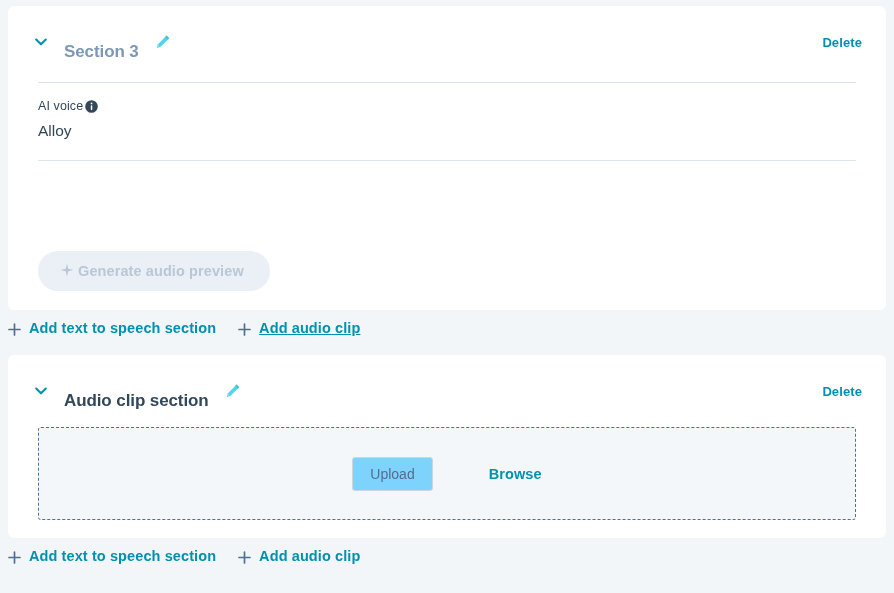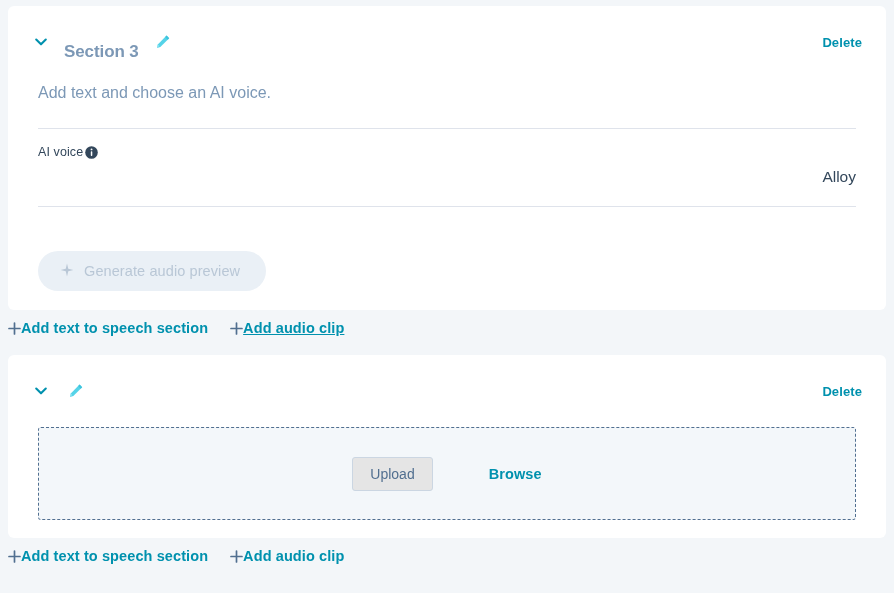--- a/index.html
+++ b/index.html
@@ -126,60 +126,60 @@
     align-items: center;
     justify-content: center;
     cursor: pointer;
   }
   .info-icon svg { display: block; }
   .voice-value {
     font-size: 15.5px;
     color: #33475b;
     margin-top: 9px;
     cursor: pointer;
-    text-align: right;
   }
 
   .generate-row {
     position: absolute;
     left: 30px;
     top: 245px;
   }
   .btn-generate {
     display: inline-flex;
     align-items: flex-start;
-    gap: 10px;
+    gap: 4px;
     background: #eaf0f6;
     color: #b9c7d6;
     border: none;
     border-radius: 20px;
     font-family: "Liberation Sans", sans-serif;
     font-size: 14.5px;
-    font-weight: normal;
+    font-weight: bold;
     letter-spacing: 0.1px;
     padding: 12px 26px 12px 22px;
     cursor: default;
   }
   .sparkle-icon { display: inline-flex; }
   .sparkle-icon svg { display: block; }
 
   
   .add-row {
     position: absolute;
     left: 8px;
     display: flex;
     align-items: center;
     gap: 22px;
   }
   #add-row-1 { top: 320px; }
   #add-row-2 { top: 548px; }
 
   .add-link {
     display: inline-flex;
-    align-items: center;
+    align-items: flex-end;
+    gap: 8px;
     color: #0091ae;
     font-size: 14.5px;
     font-weight: bold;
     letter-spacing: 0.1px;
     cursor: pointer;
     white-space: nowrap;
   }
   .plus-icon {
     width: 13px;
     height: 13px;
@@ -202,21 +202,21 @@
     border: 1px dashed #516f90;
     border-radius: 3px;
     background: #f3f7fa;
     display: flex;
     align-items: center;
     justify-content: center;
     gap: 22px;
     box-sizing: border-box;
   }
   .btn-upload {
-    background: #e5e5e5;
+    background: #7dd3fc;
     border: 1px solid #cbd6e2;
     border-radius: 3px;
     color: #516f90;
     font-family: "Liberation Sans", sans-serif;
     font-size: 14px;
     padding: 8px 17px;
     cursor: pointer;
     line-height: 16px;
   }
   .browse-link {
@@ -246,21 +246,20 @@
         <svg width="16" height="16" viewBox="0 0 16 16" aria-hidden="true">
           <path d="M11.6 1.6 L14.2 4.2 L5.3 13.1 L2.0 13.9 L2.8 10.6 Z" fill="#55d3e8"></path>
           <path d="M11.6 1.6 L14.2 4.2 L12.7 5.7 L10.1 3.1 Z" fill="#3ec4dd"></path>
           <path d="M2.0 13.9 L2.8 10.6 L4.3 12.1 Z" fill="#8fe4f2"></path>
         </svg>
       </span>
       <span class="delete-link">Delete</span>
     </div>
 
     <div class="tts-body">
-      <div class="tts-placeholder">Add text and choose an AI voice.</div>
       <div class="divider"></div>
       <div class="voice-block">
         <div class="voice-label-row">
           <span class="voice-label">AI voice</span>
           <span class="info-icon">
             <svg width="13" height="13" viewBox="0 0 13 13" aria-hidden="true">
               <circle cx="6.5" cy="6.5" r="6.3" fill="#33475b"></circle>
               <rect x="5.8" y="5.3" width="1.5" height="4.6" rx="0.6" fill="#ffffff"></rect>
               <circle cx="6.55" cy="3.4" r="0.95" fill="#ffffff"></circle>
             </svg>
@@ -303,20 +302,21 @@
   </div>
 
   <div class="card" id="card-clip">
 
     <div class="section-header">
       <span class="chevron-btn">
         <svg width="16" height="16" viewBox="0 0 16 16" aria-hidden="true">
           <path d="M3.2 5.6 L8 10.3 L12.8 5.6" fill="none" stroke="#0091ae" stroke-width="2.1" stroke-linecap="round" stroke-linejoin="round"></path>
         </svg>
       </span>
+      <span class="section-title title-dark">Audio clip section</span>
       <span class="pencil-btn">
         <svg width="16" height="16" viewBox="0 0 16 16" aria-hidden="true">
           <path d="M11.6 1.6 L14.2 4.2 L5.3 13.1 L2.0 13.9 L2.8 10.6 Z" fill="#55d3e8"></path>
           <path d="M11.6 1.6 L14.2 4.2 L12.7 5.7 L10.1 3.1 Z" fill="#3ec4dd"></path>
           <path d="M2.0 13.9 L2.8 10.6 L4.3 12.1 Z" fill="#8fe4f2"></path>
         </svg>
       </span>
       <span class="delete-link">Delete</span>
     </div>
 

